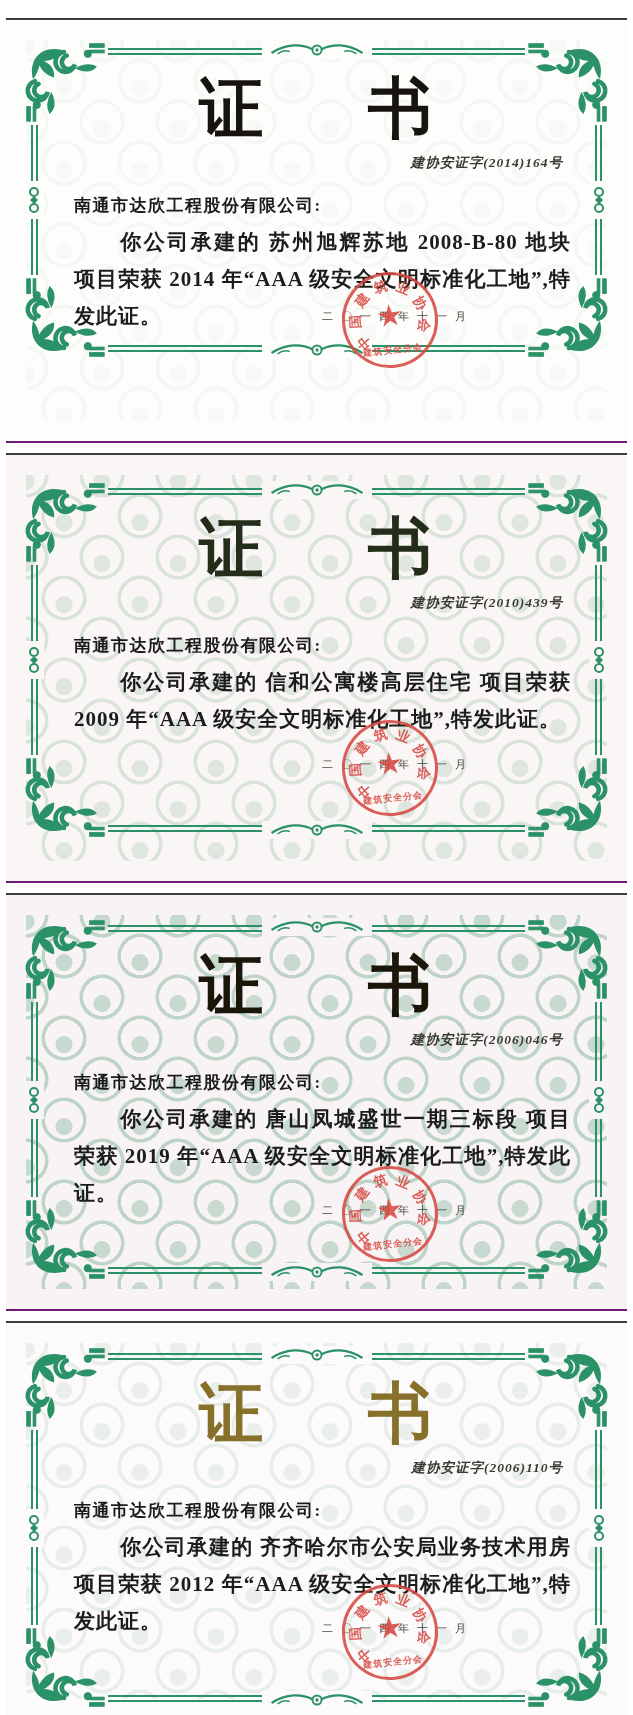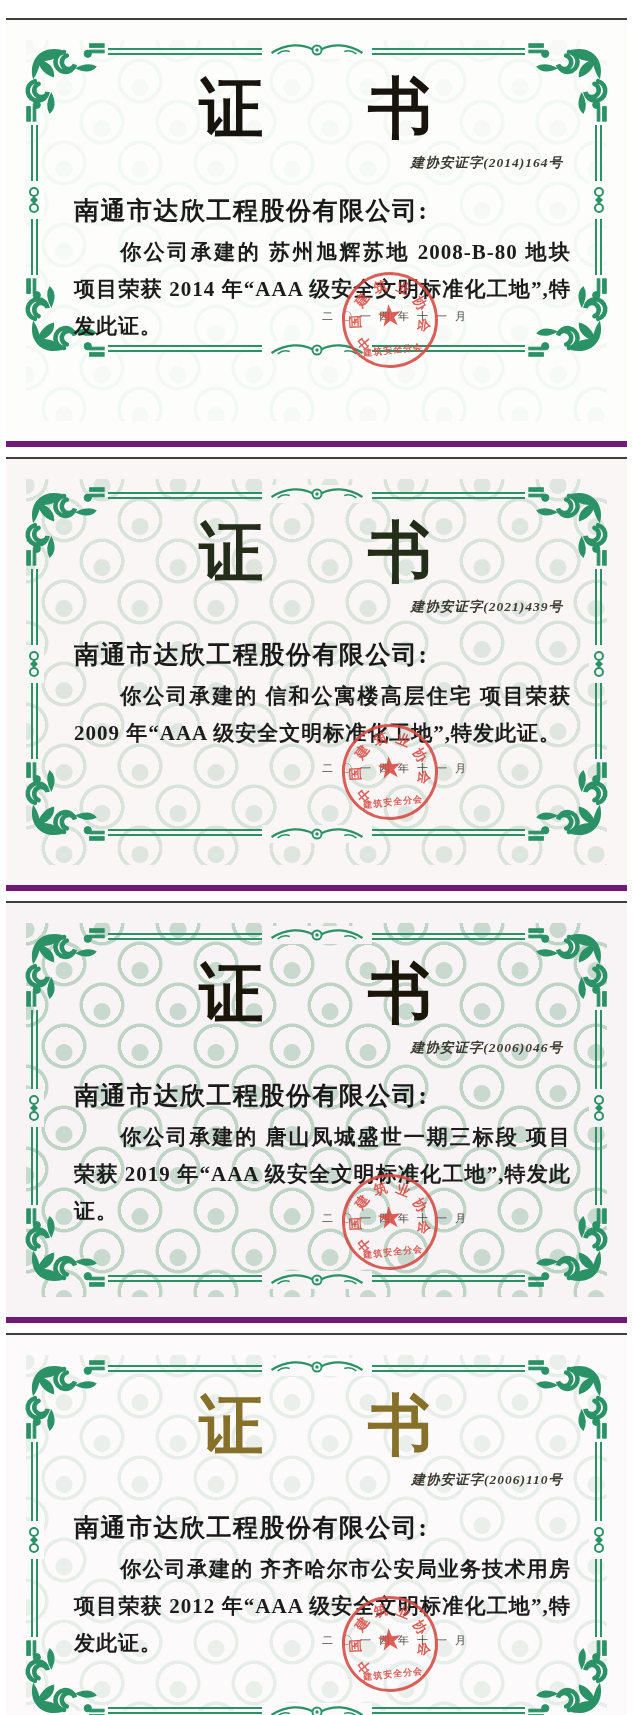--- a/index.html
+++ b/index.html
@@ -6,21 +6,21 @@
   html,body { background:#ffffff; }
   body {
     width:633px;
     font-family:"Liberation Serif", serif;
     padding-top:18px;
   }
   .scan {
     position:relative;
     margin:0 6px 10px 6px;
     border-top:2px solid #3e3e3e;
-    border-bottom:6px solid #701a75;
+    border-bottom:2px solid #701a75;
     overflow:hidden;
   }
   .paper {
     position:relative;
     width:100%;
     height:var(--paper-h);
     background:var(--paper);
   }
   .watermark {
     position:absolute; inset:20px;
@@ -82,21 +82,21 @@
     font-size:13.5px;
     font-weight:700;
     font-style:italic;
     letter-spacing:1px;
     color:#3a3a30;
     font-family:Liberation Serif, serif;
   }
   .company {
     margin-top:22px;
     padding-left:32px;
-    font-size:25px;
+    font-size:17px;
     font-weight:700;
     letter-spacing:1.5px;
     color:#1a1a1a;
   }
   .cert-body {
     margin-top:7px;
     padding:0 20px 0 32px;
     font-size:21px;
     font-weight:700;
     line-height:37px;
@@ -279,21 +279,21 @@
               <use href="#knot-orn"></use>
             </svg></span>
         </div>
       <div class="edge e-right">
           <span class="knot"><svg width="20" height="30" viewBox="0 0 20 30">
               <use href="#knot-orn"></use>
             </svg></span>
         </div>
       <div class="content">
         <h1 class="cert-title" style="color: rgb(35, 45, 25);">证 书</h1>
-        <div class="cert-number">建协安证字(2021)439号</div>
+        <div class="cert-number">建协安证字(2010)439号</div>
         <div class="company">南通市达欣工程股份有限公司:</div>
         <p class="cert-body">你公司承建的 信和公寓楼高层住宅 项目荣获 2009 年“AAA 级安全文明标准化工地”,特发此证。</p>
         <div class="footer">
           <div class="date">二〇一四年十一月</div>
           <div class="seal">
             <div class="seal-ring">
                 <span style="transform: rotate(-115deg) translateY(-34px);">中</span>
                 <span style="transform: rotate(-76.6667deg) translateY(-34px);">国</span>
                 <span style="transform: rotate(-38.3333deg) translateY(-34px);">建</span>
                 <span style="transform: rotate(0deg) translateY(-34px);">筑</span>

